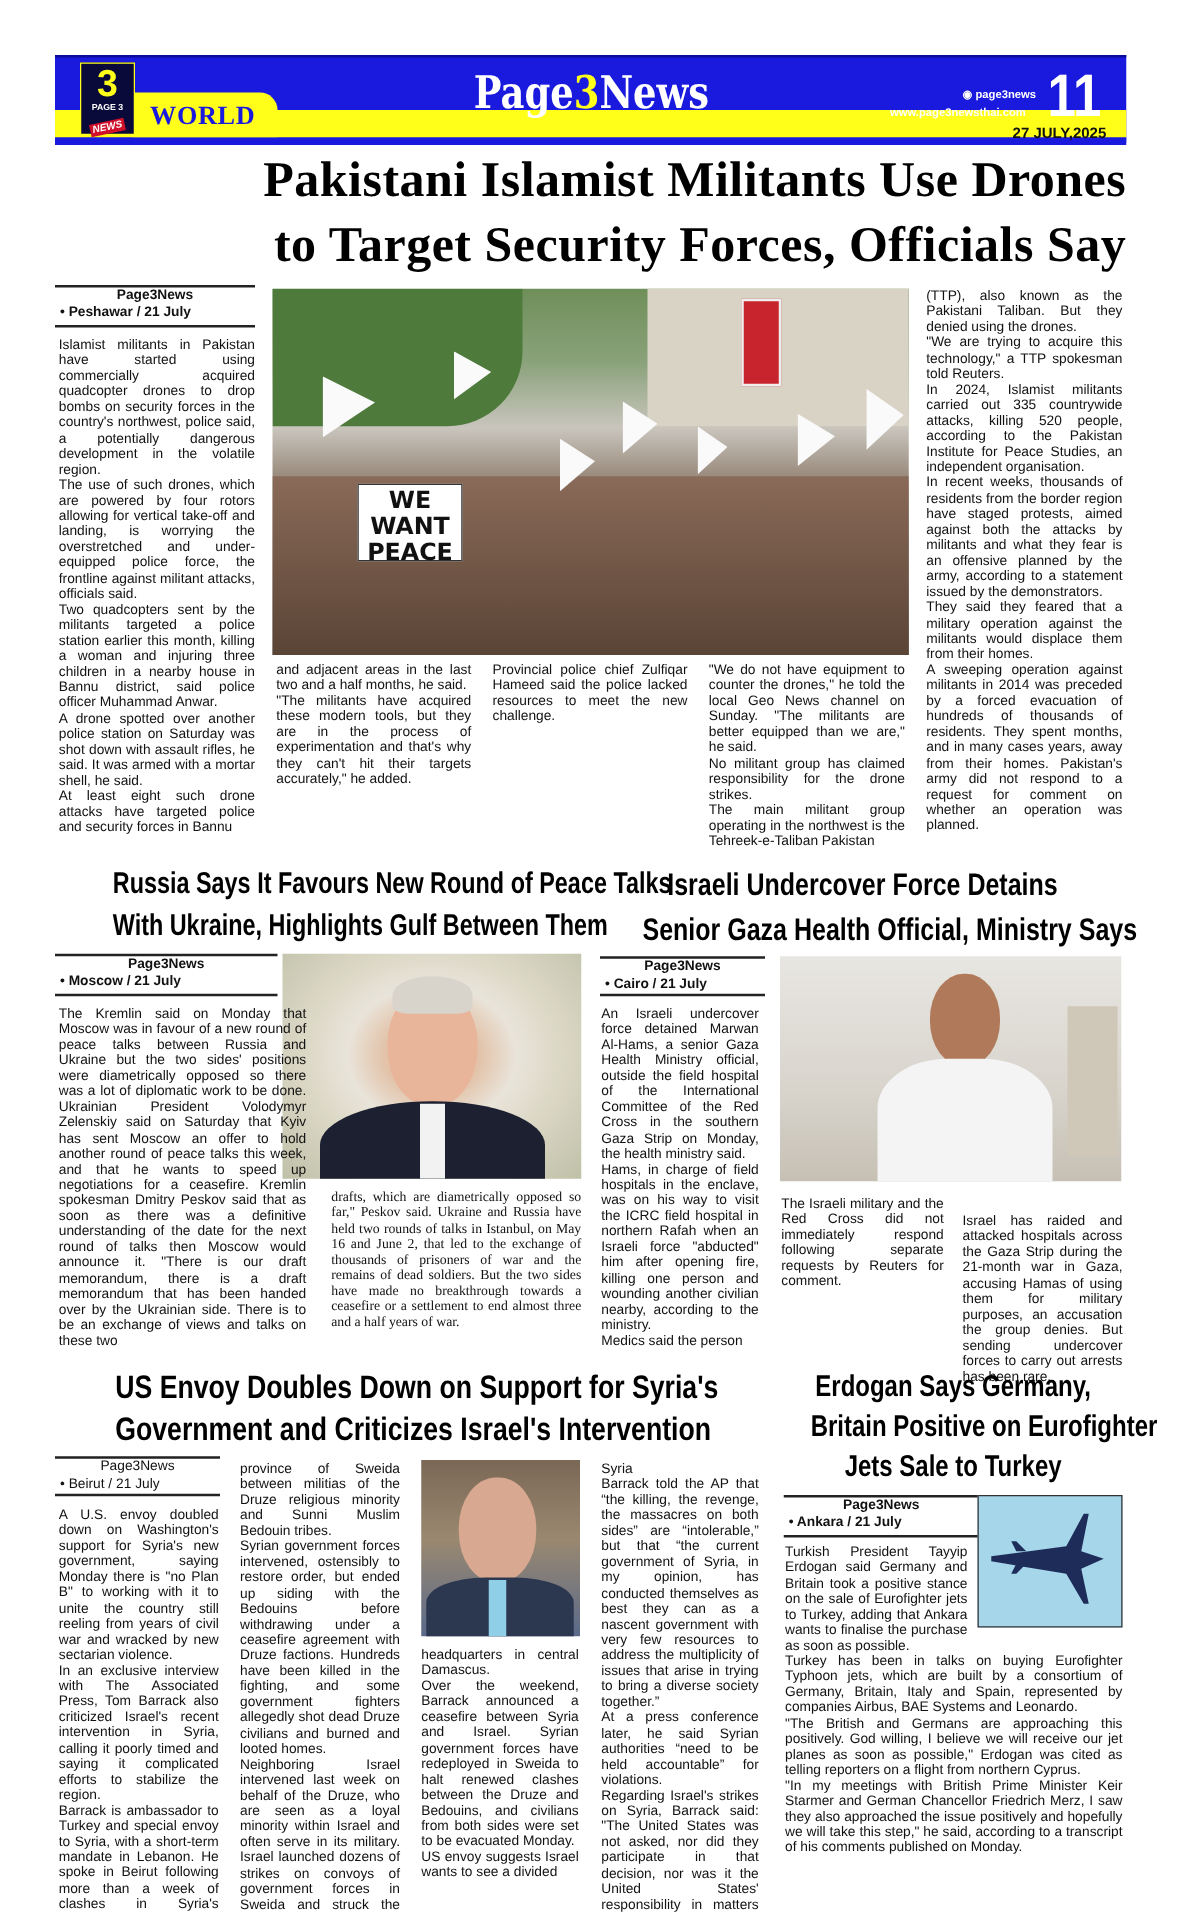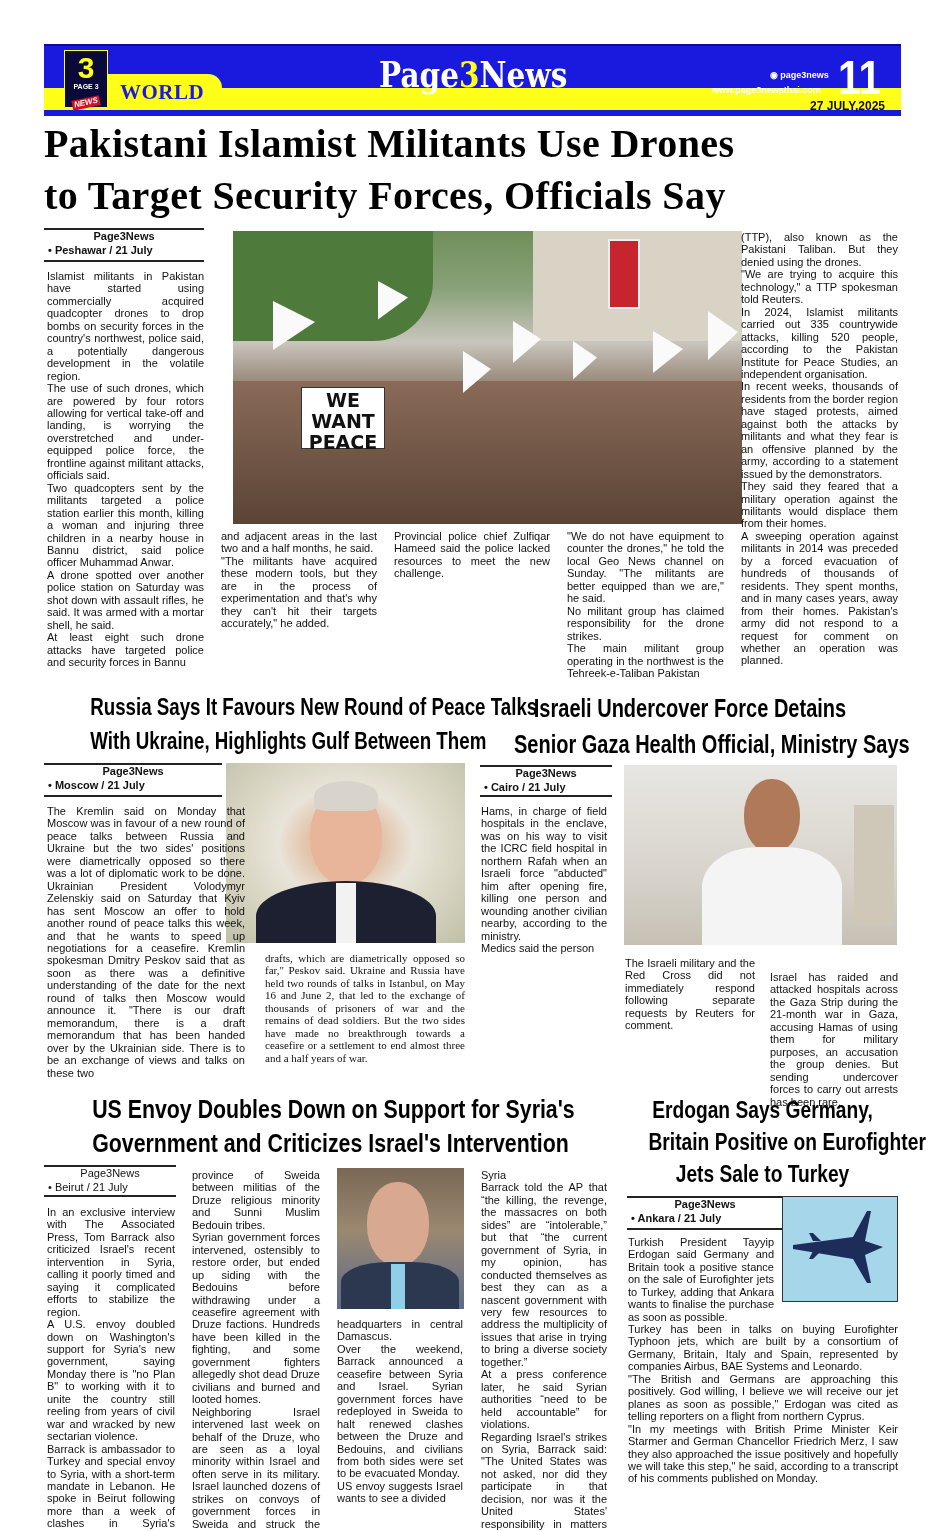--- a/index.html
+++ b/index.html
@@ -18,35 +18,35 @@
   .logo-news { font: italic bold 8px/10px "Liberation Sans", sans-serif; color: #fff; background: #d0102a; display: inline-block; padding: 0 2px; transform: rotate(-12deg); margin-top: 2px; }
   .mast-section { position: absolute; left: 76px; top: 34px; font: bold 21px/24px "Liberation Serif", serif; color: #1a1adf; letter-spacing: 0.5px; }
   .mast-title { position: absolute; left: 335px; top: 6px; font: bold 36px/44px "DejaVu Serif", serif; color: #fff; letter-spacing: 0; transform: scaleX(0.82); transform-origin: left; white-space: nowrap; }
   .mast-title .three { color: #ffff1a; }
   .mast-fb { position: absolute; left: 726px; top: 24px; font: bold 9px/11px "Liberation Sans", sans-serif; color: #fff; }
   .mast-url { position: absolute; left: 668px; top: 39px; font: bold 9px/11px "Liberation Sans", sans-serif; color: #fff; }
   .mast-page { position: absolute; left: 794px; top: 6px; font: bold 48px/52px "Liberation Sans", sans-serif; color: #fff; transform: scaleX(0.85); transform-origin: left; }
   .mast-date { position: absolute; right: 16px; top: 53px; font: bold 12px/14px "Liberation Sans", sans-serif; color: #111; }
 
   
-  .h-main { position: absolute; left: 44px; top: 118px; width: 857px; text-align: left; font: bold 40px/52px "Liberation Serif", serif; color: #000; letter-spacing: 0.4px; }
+  .h-main { position: absolute; left: 44px; top: 118px; width: 857px; text-align: right; font: bold 40px/52px "Liberation Serif", serif; color: #000; letter-spacing: 0.4px; }
   .h-cond { font-family: "Liberation Sans", sans-serif; font-weight: bold; color: #000; text-align: center; transform-origin: center top; }
 
   
   .col { position: absolute; font: 11px/12.45px "Liberation Sans", sans-serif; color: #111; text-align: justify; }
   .col p { margin: 0; }
 
   .byline { position: absolute; border-top: 2px solid #222; border-bottom: 2px solid #222; }
   .byline .src { display: block; text-align: center; font: bold 11px/13px "Liberation Sans", sans-serif; }
   .byline .loc { display: block; font: bold 11px/14px "Liberation Sans", sans-serif; padding-left: 4px; }
   .byline.light .src, .byline.light .loc { font-weight: normal; }
 
   
   .photo { position: absolute; overflow: hidden; }
-  .protest { background: linear-gradient(180deg, #6f8f5a 0%, #8aa27a 20%, #c9c5bd 38%, #8c7a6a 55%, #6a5a4e 75%, #4a3a32 100%); margin-left: 15px; }
+  .protest { background: linear-gradient(180deg, #6f8f5a 0%, #8aa27a 20%, #c9c5bd 38%, #8c7a6a 55%, #6a5a4e 75%, #4a3a32 100%); }
   .flag { position: absolute; background: #fafafa; clip-path: polygon(0 0, 100% 30%, 0 70%); }
   .sign { position: absolute; background: #fff; border: 1px solid #333; color: #111; font: bold 19px/21px "DejaVu Sans", sans-serif; text-align: center; padding-top: 2px; }
   .billboard { position: absolute; background: #c8242e; border: 2px solid #eee; }
   .building { position: absolute; background: #d9d3c6; }
 
   .peskov { background: radial-gradient(ellipse at 50% 45%, #f1d8c8 0%, #e2c2a8 22%, #e9e4da 40%, #dcd8c6 60%, #bfc0a8 100%); }
   .suit { position: absolute; background: #1c2030; }
   .face { position: absolute; border-radius: 48%; }
   .doctor { background: linear-gradient(180deg, #e8e6e2 0%, #d8d4cc 60%, #c6c0b4 100%); }
   .barrack { background: linear-gradient(180deg, #7a6856 0%, #9a8870 45%, #5a6a8a 100%); }
@@ -167,20 +167,21 @@
   <span class="loc">• Cairo /  21 July</span>
 </div>
 
 <div class="photo doctor" style="left:624px; top:765px; width:273px; height:180px;">
   <div class="face" style="left:120px;top:14px;width:56px;height:74px;background:#b07a5a;"></div>
   <div style="position:absolute;left:78px;top:82px;width:140px;height:100px;background:#f4f4f4;border-radius:40% 40% 0 0;"></div>
   <div style="position:absolute;left:230px;top:40px;width:40px;height:120px;background:#cfc8b8;"></div>
 </div>
 
 <div class="col" style="left:481px; top:805px; width:126px;">
+  <p>An Israeli undercover force detained Marwan Al-Hams, a senior Gaza Health Ministry official, outside the field hospital of the International Committee of the Red Cross in the southern Gaza Strip on Monday, the health ministry said.</p>
     <p>Hams, in charge of field hospitals in the enclave, was on his way to visit the ICRC field hospital in northern Rafah when an Israeli force "abducted" him after opening fire, killing one person and wounding another civilian nearby, according to the ministry.</p>
     <p>Medics said the person</p>
 </div>
 <div class="col" style="left:625px; top:957px; width:130px;">
     <p>The Israeli military and the Red Cross did not immediately respond following separate requests by Reuters for comment.</p>
 </div>
 <div class="col" style="left:770px; top:971px; width:128px;">
   <p>Israel has raided and attacked hospitals across the Gaza Strip during the 21-month war in Gaza, accusing Hamas of using them for military purposes, an accusation the group denies. But sending undercover forces to carry out arrests has been rare.</p>
 </div>
 
@@ -188,22 +189,22 @@
   <div style="white-space:nowrap;">US Envoy Doubles Down on Support for Syria's</div>
   <div style="white-space:nowrap;">Government and Criticizes Israel's Intervention</div>
 </div>
 
 <div class="byline light" style="left:44px; top:1165px; width:132px; height:32px;">
   <span class="src">Page3News</span>
   <span class="loc">• Beirut / 21 July</span>
 </div>
 
 <div class="col" style="left:47px; top:1206px; width:128px;">
-  <p>In an exclusive interview with The Associated Press, Tom Barrack also criticized Israel's recent intervention in Syria, calling it poorly timed and saying it complicated efforts to stabilize the region.</p>
-    <p>A U.S. envoy doubled down on Washington's support for Syria's new government, saying Monday there is "no Plan B" to working with it to unite the country still reeling from years of civil war and wracked by new sectarian violence.</p>
+  <p>A U.S. envoy doubled down on Washington's support for Syria's new government, saying Monday there is "no Plan B" to working with it to unite the country still reeling from years of civil war and wracked by new sectarian violence.</p>
+    <p>In an exclusive interview with The Associated Press, Tom Barrack also criticized Israel's recent intervention in Syria, calling it poorly timed and saying it complicated efforts to stabilize the region.</p>
     <p>Barrack is ambassador to Turkey and special envoy to Syria, with a short-term mandate in Lebanon. He spoke in Beirut following more than a week of clashes in Syria's southern</p>
 </div>
 <div class="col" style="left:192px; top:1169px; width:128px;">
   <p>province of Sweida between militias of the Druze religious minority and Sunni Muslim Bedouin tribes.</p>
     <p>Syrian government forces intervened, ostensibly to restore order, but ended up siding with the Bedouins before withdrawing under a ceasefire agreement with Druze factions. Hundreds have been killed in the fighting, and some government fighters allegedly shot dead Druze civilians and burned and looted homes.</p>
     <p>Neighboring Israel intervened last week on behalf of the Druze, who are seen as a loyal minority within Israel and often serve in its military. Israel launched dozens of strikes on convoys of government forces in Sweida and struck the Ministry of Defense</p>
 </div>
 
 <div class="photo barrack" style="left:337px; top:1168px; width:127px; height:141px;">
   <div class="face" style="left:30px;top:14px;width:62px;height:84px;background:#d8a890;"></div>

